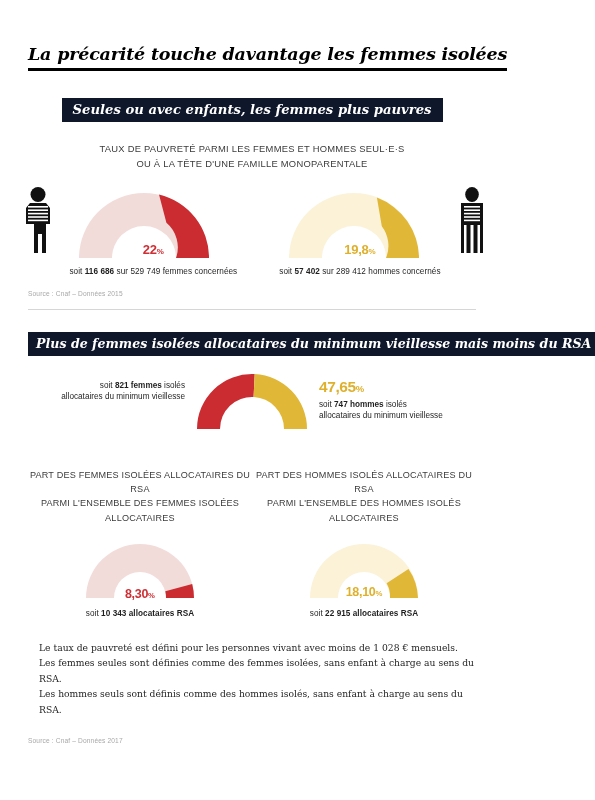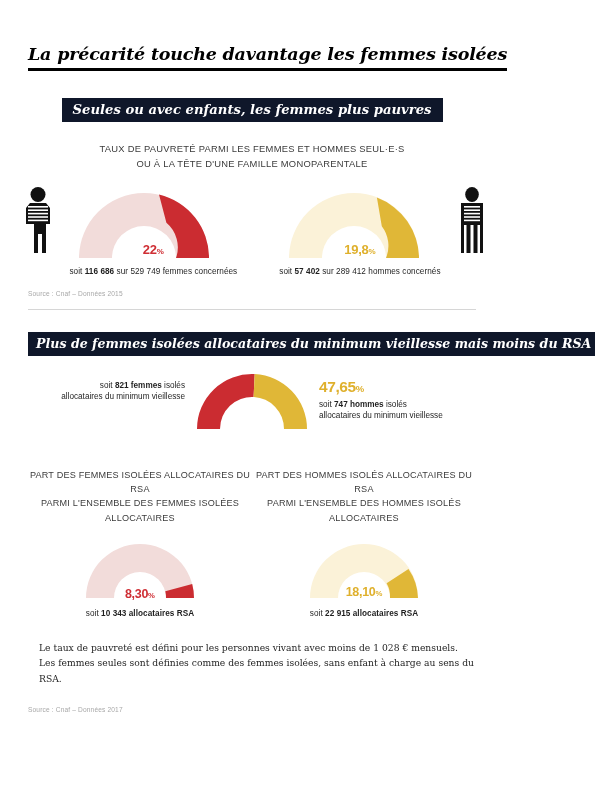--- a/index.html
+++ b/index.html
@@ -317,17 +317,18 @@
       </div>
       <div class="caption" style="margin-top:8px;">
         <span>soit </span><b>22 915 allocataires RSA</b>
       </div>
     </div>
   </div>
 
   <div class="footnote" style="margin-top:22px;">
     <div>Le taux de pauvreté est défini pour les personnes vivant avec moins de 1 028 € mensuels.</div>
     <div>Les femmes seules sont définies comme des femmes isolées, sans enfant à charge au sens du RSA.</div>
+    <div>Les hommes seuls sont définis comme des hommes isolés, sans enfant à charge au sens du RSA.</div>
   </div>
 
   <div class="source" style="margin-top:20px;">Source : Cnaf – Données 2017</div>
 
 </div>
 
 </body></html>

